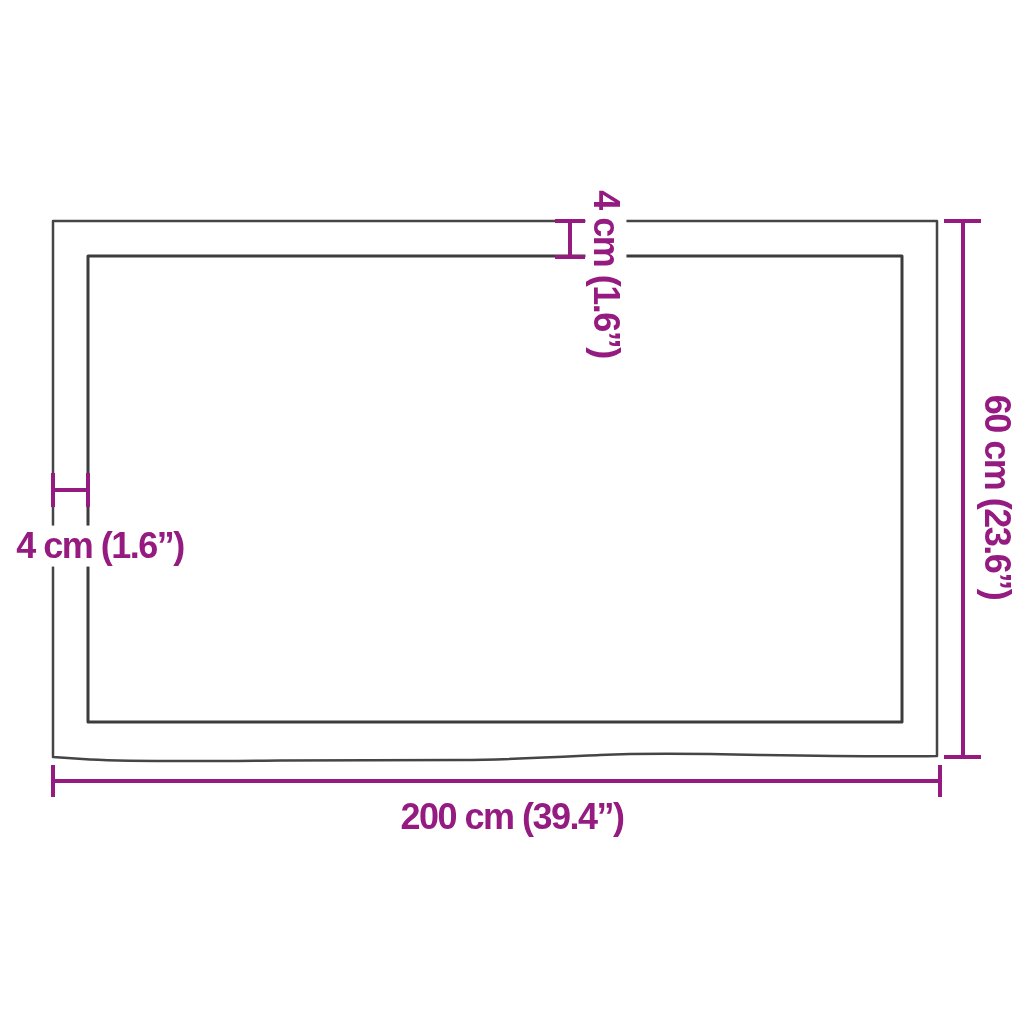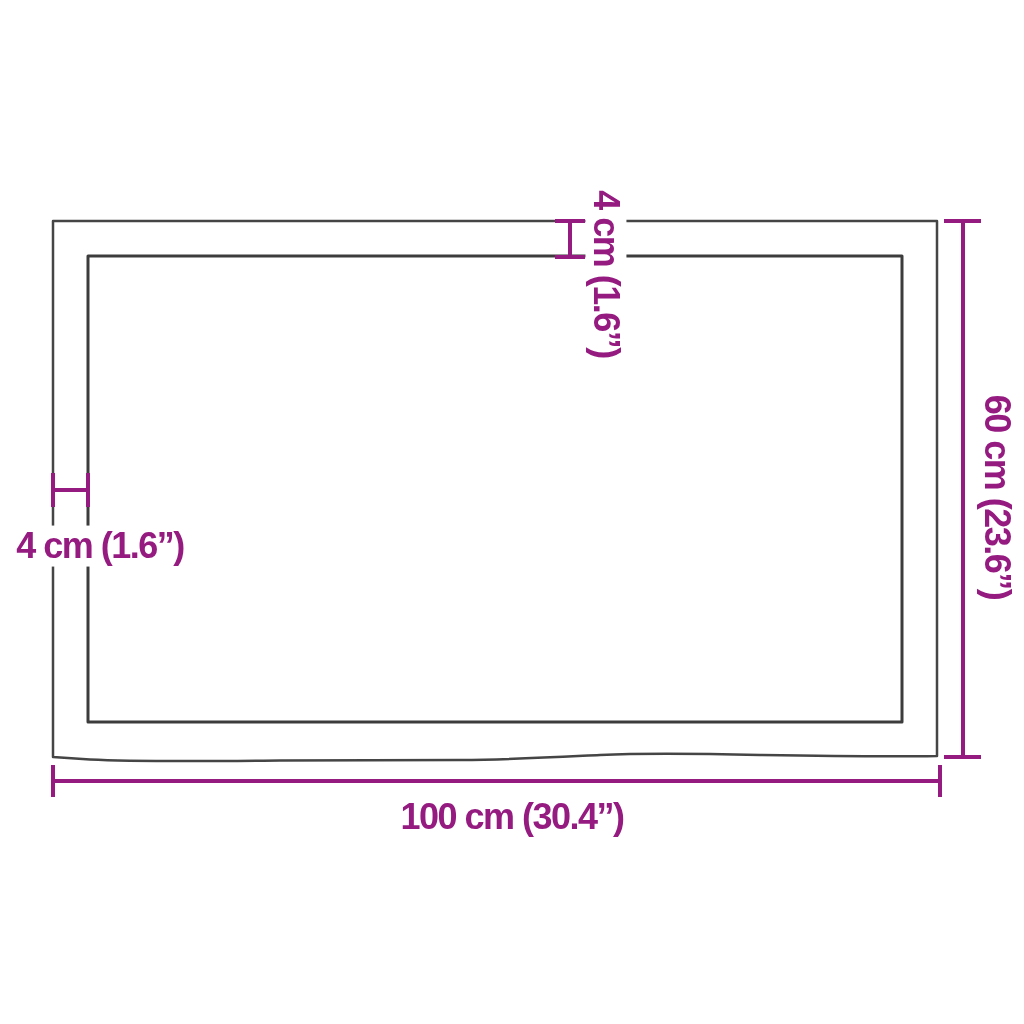--- a/index.html
+++ b/index.html
@@ -93,15 +93,15 @@
       <line class="dim" x1="940" y1="765" x2="940" y2="797"></line>
     </g>
   </svg>
 
   <div id="label-top" class="dim-label rot90">4 cm (1.6”)</div>
 
   <div id="label-left" class="dim-label norot">4 cm (1.6”)</div>
 
   <div id="label-right" class="dim-label rot90">60 cm (23.6”)</div>
 
-  <div id="label-bottom" class="dim-label norot">100 cm (30.4”)</div>
+  <div id="label-bottom" class="dim-label norot">200 cm (39.4”)</div>
 
 </div>
 
 </body></html>

